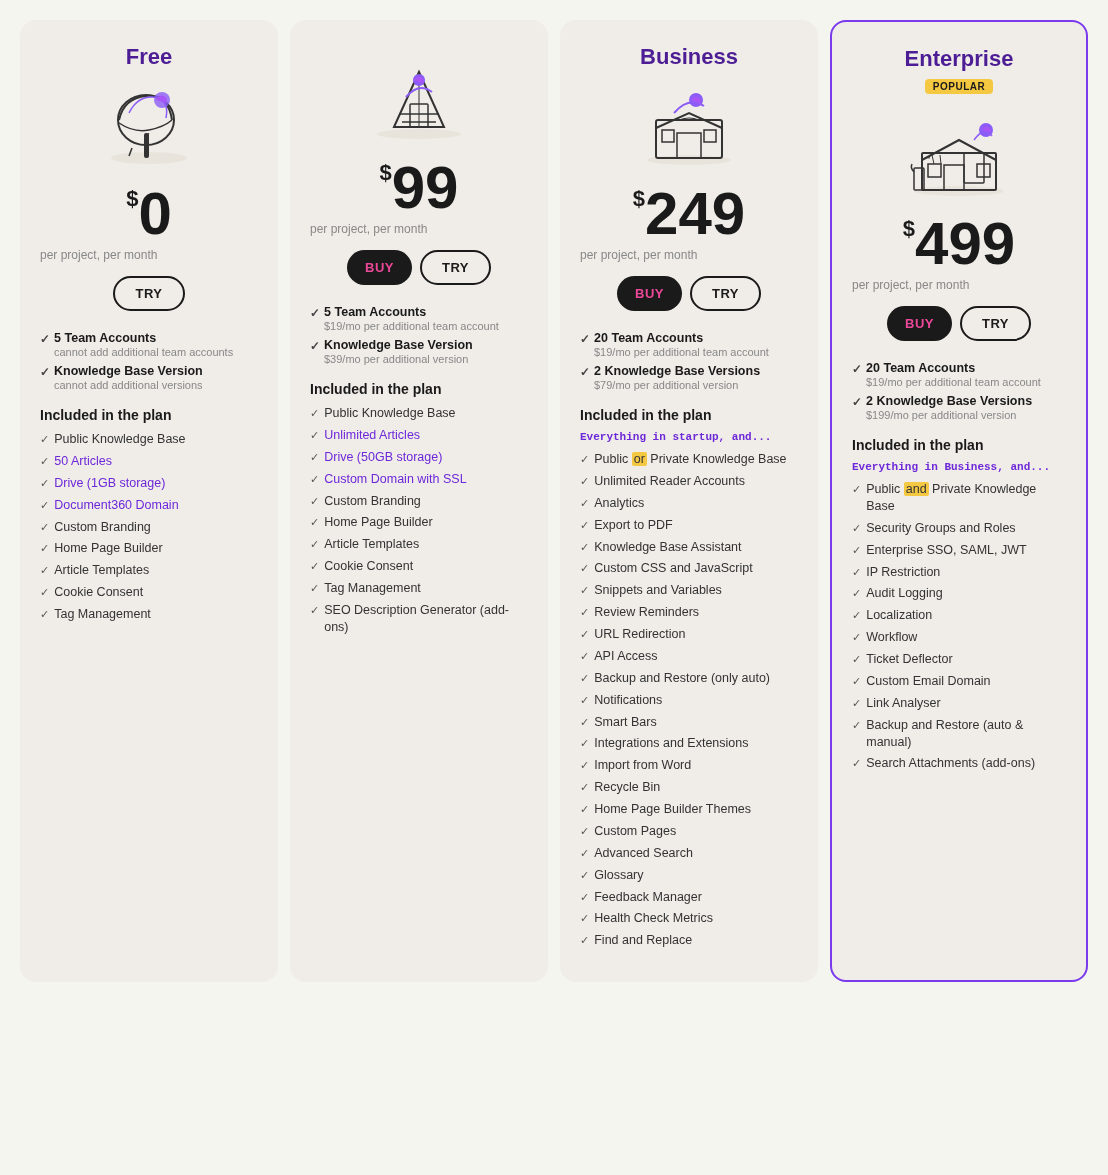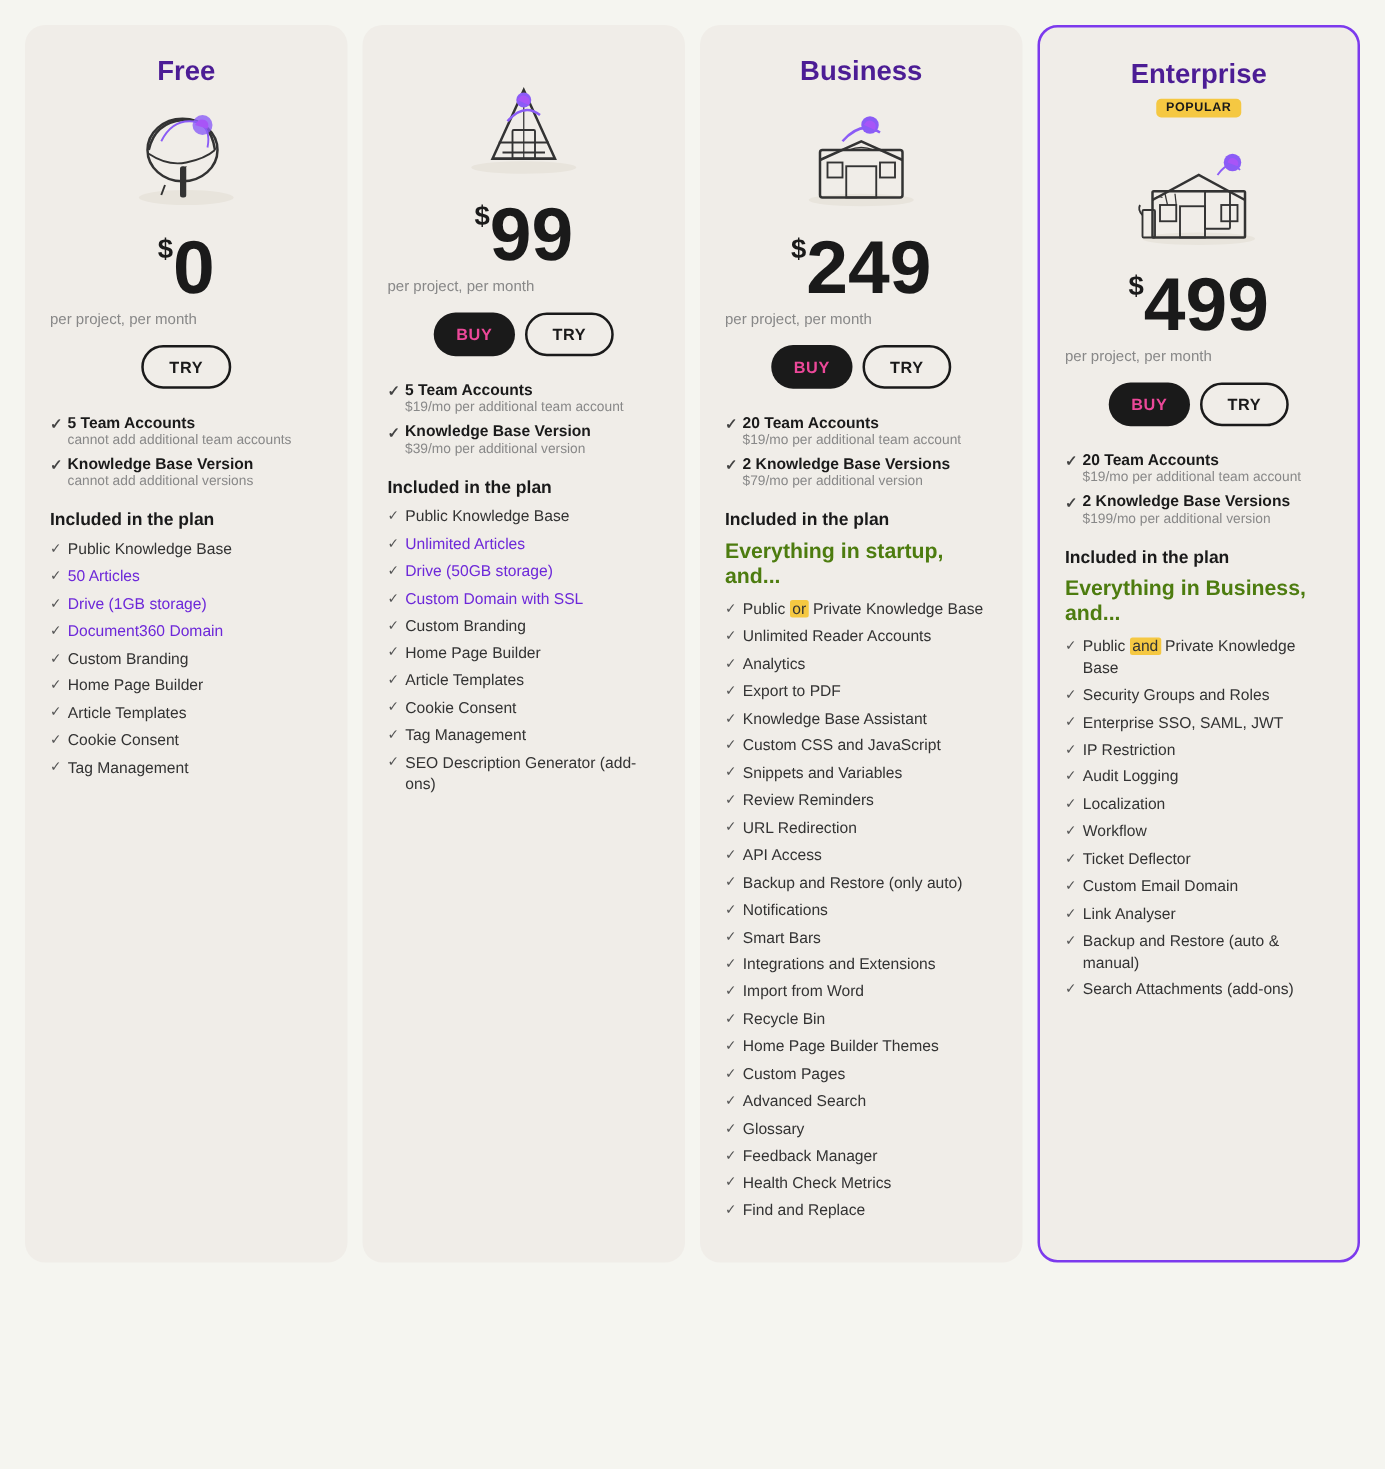--- a/index.html
+++ b/index.html
@@ -135,24 +135,25 @@
       margin-top: 1px;
       flex-shrink: 0;
     }
     .section-title {
       font-weight: 700;
       font-size: 14px;
       color: #1a1a1a;
       margin: 10px 0 8px;
     }
     .everything-label {
-      color: #4d7c0f;
+      color: #6d28d9;
       font-weight: 600;
-      font-size: 17px;
+      font-size: 11px;
       margin-bottom: 8px;
+      font-family: Liberation Mono, monospace;
     }
     .feature-list {
       list-style: none;
     }
     .feature-list li {
       display: flex;
       align-items: flex-start;
       gap: 5px;
       font-size: 12.5px;
       color: #333;

